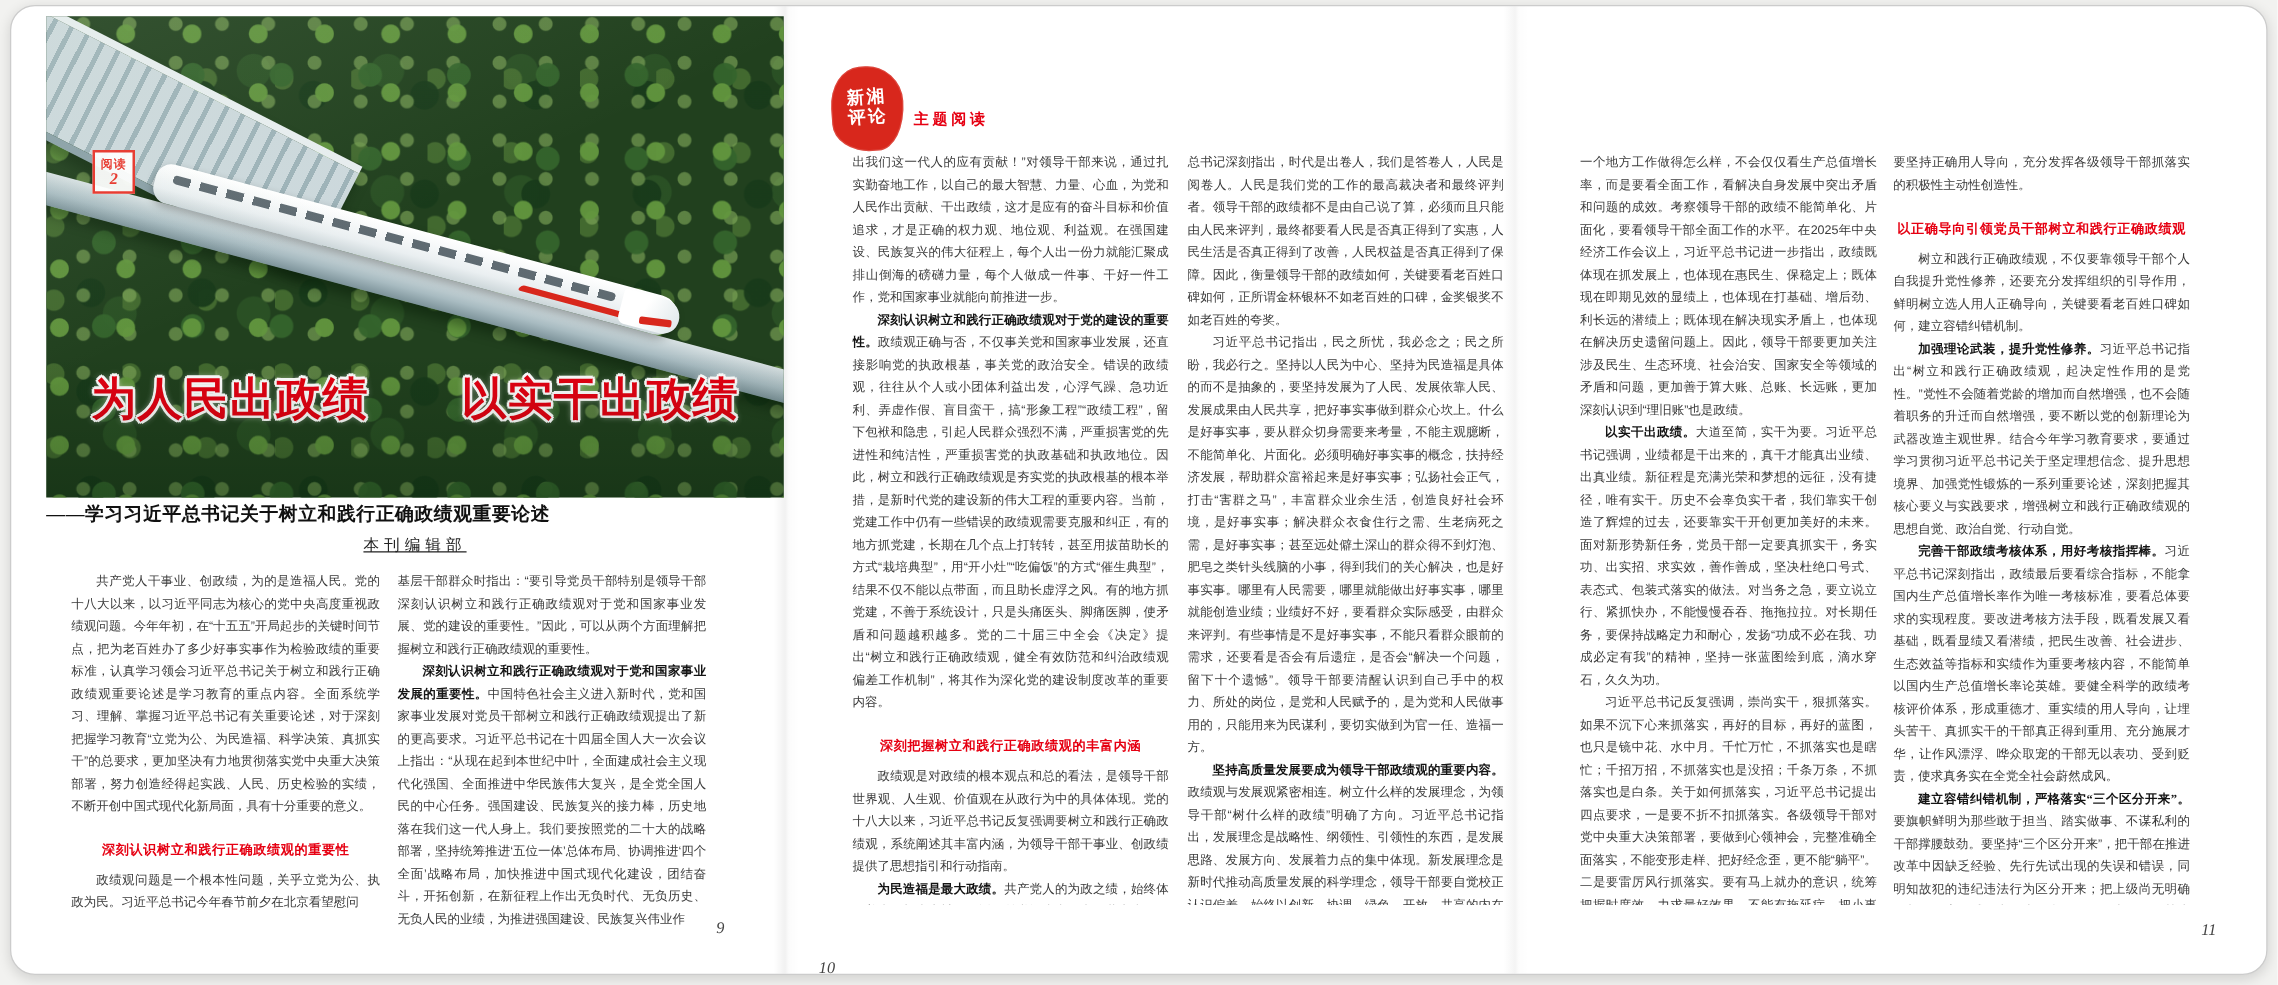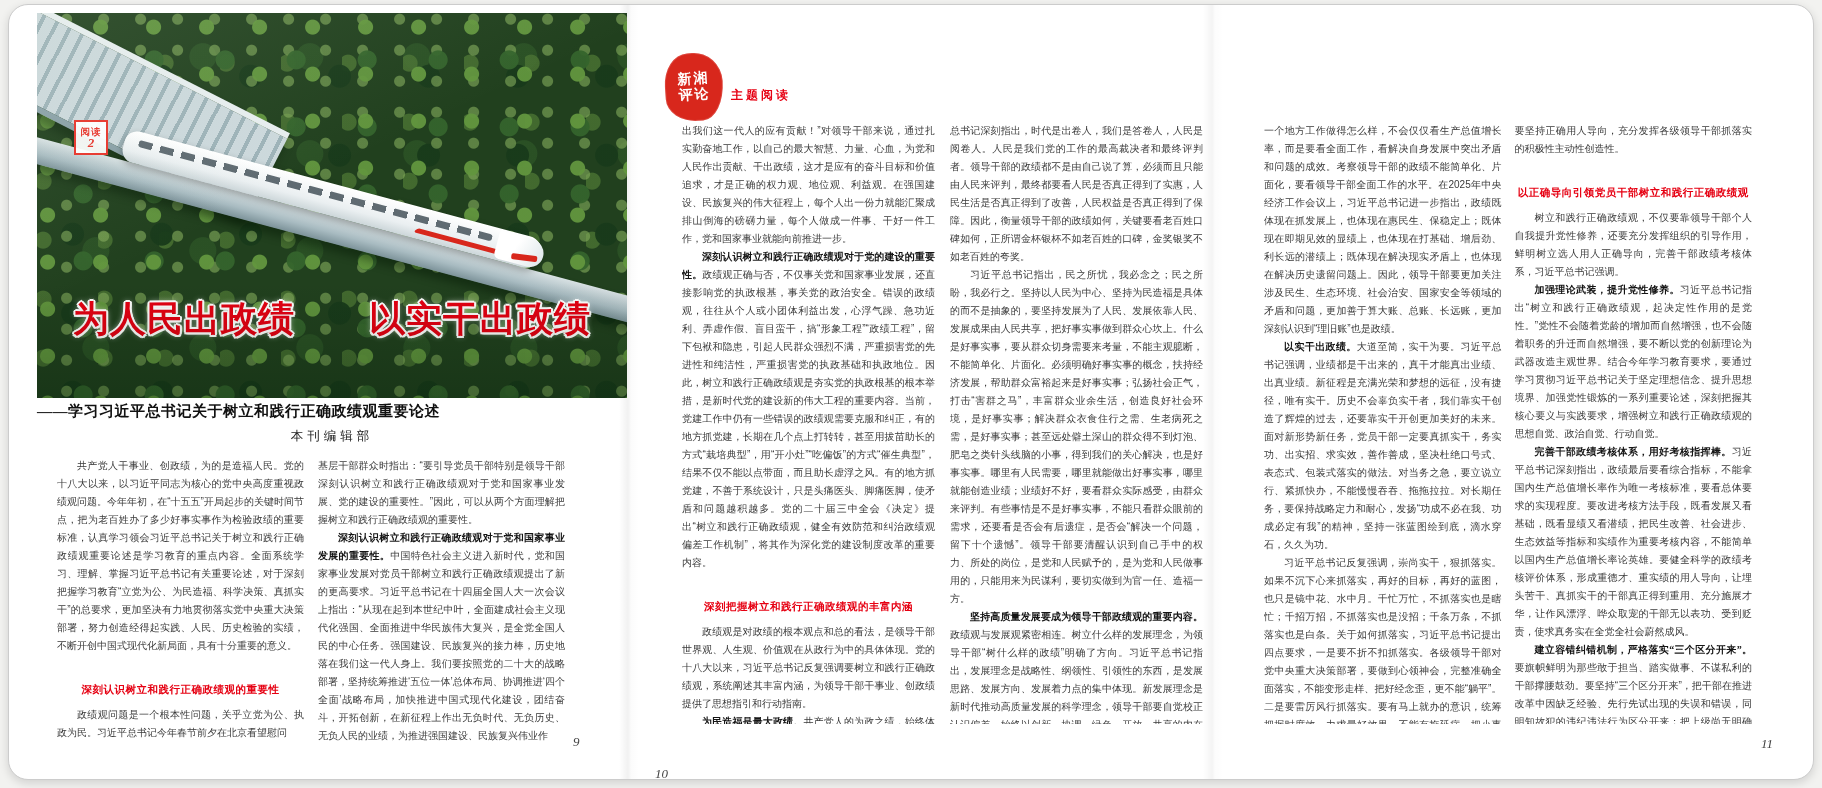--- a/index.html
+++ b/index.html
@@ -70,32 +70,32 @@
     font-size:36px;font-weight:900;color:#e60012;letter-spacing:1px;white-space:nowrap;
     text-shadow:-2px 0 0 #fff,2px 0 0 #fff,0 -2px 0 #fff,0 2px 0 #fff,
       -1.5px -1.5px 0 #fff,1.5px -1.5px 0 #fff,-1.5px 1.5px 0 #fff,1.5px 1.5px 0 #fff,0 0 6px rgba(255,255,255,.9);
   }
   .subtitle{
     position:absolute;left:28px;top:397px;width:590px;text-align:left;
     font-family:"Liberation Serif",serif;font-size:15px;font-weight:600;color:#111;letter-spacing:.5px;
   }
   .byline{
     position:absolute;left:28px;top:423px;width:590px;text-align:center;
-    font-family:"Liberation Serif",serif;font-size:12.5px;color:#222;letter-spacing:4px;
+    font-family:"Liberation Serif",serif;font-size:12.5px;color:#222;letter-spacing:4px;text-decoration:underline;
   }
 
   
   .cols{position:absolute;display:flex;}
   .cols-p9{left:48px;top:452px;width:508px;height:297px;gap:14px;}
   .cols-p10{left:673px;top:117px;width:521px;height:602px;gap:15px;}
   .cols-p11{left:1255px;top:117px;width:488px;height:602px;gap:13px;}
   .col{flex:1;overflow:hidden;}
   .para{margin:0;font-size:10px;line-height:18px;text-align:justify;color:#3a3a3a;}
   .indent{text-indent:2em;}
-  .colhead{margin:28px 0 9px;text-align:center;color:#e60012;font-size:10.5px;font-weight:bold;letter-spacing:.5px;}
+  .colhead{margin:18px 0 9px;text-align:center;color:#e60012;font-size:10.5px;font-weight:bold;letter-spacing:.5px;}
   .lead{font-family:"Liberation Serif",serif;color:#141414;font-weight:600;}
 
   .stamp{
     position:absolute;left:656px;top:48px;width:58px;height:68px;background:#d8271c;
     border-radius:46% 54% 42% 58% / 52% 48% 62% 38%;
     transform:rotate(-4deg);
     display:flex;align-items:center;justify-content:center;
     box-shadow:inset 0 0 0 1px rgba(255,255,255,.15);
   }
   .stamp-text{
@@ -183,21 +183,21 @@
   <section>
     <div class="cols cols-p11">
       <div class="col">
         <p class="para">一个地方工作做得怎么样，不会仅仅看生产总值增长率，而是要看全面工作，看解决自身发展中突出矛盾和问题的成效。考察领导干部的政绩不能简单化、片面化，要看领导干部全面工作的水平。在2025年中央经济工作会议上，习近平总书记进一步指出，政绩既体现在抓发展上，也体现在惠民生、保稳定上；既体现在即期见效的显绩上，也体现在打基础、增后劲、利长远的潜绩上；既体现在解决现实矛盾上，也体现在解决历史遗留问题上。因此，领导干部要更加关注涉及民生、生态环境、社会治安、国家安全等领域的矛盾和问题，更加善于算大账、总账、长远账，更加深刻认识到“理旧账”也是政绩。</p>
         <p class="para indent"><span class="lead">以实干出政绩。</span><span>大道至简，实干为要。习近平总书记强调，业绩都是干出来的，真干才能真出业绩、出真业绩。新征程是充满光荣和梦想的远征，没有捷径，唯有实干。历史不会辜负实干者，我们靠实干创造了辉煌的过去，还要靠实干开创更加美好的未来。面对新形势新任务，党员干部一定要真抓实干，务实功、出实招、求实效，善作善成，坚决杜绝口号式、表态式、包装式落实的做法。对当务之急，要立说立行、紧抓快办，不能慢慢吞吞、拖拖拉拉。对长期任务，要保持战略定力和耐心，发扬“功成不必在我、功成必定有我”的精神，坚持一张蓝图绘到底，滴水穿石，久久为功。</span></p>
         <p class="para indent">习近平总书记反复强调，崇尚实干，狠抓落实。如果不沉下心来抓落实，再好的目标，再好的蓝图，也只是镜中花、水中月。千忙万忙，不抓落实也是瞎忙；千招万招，不抓落实也是没招；千条万条，不抓落实也是白条。关于如何抓落实，习近平总书记提出四点要求，一是要不折不扣抓落实。各级领导干部对党中央重大决策部署，要做到心领神会，完整准确全面落实，不能变形走样、把好经念歪，更不能“躺平”。二是要雷厉风行抓落实。要有马上就办的意识，统筹把握时度效，力求最好效果。不能有拖延症，把小事拖大、大事拖炸。三是要求真务实抓落实。抓落实务必实事求是、因地制宜，“一把钥匙开一把锁”，不能刻舟求剑、拿一个模子去套。同时，必须下大力气坚决纠治形式主义、官僚主义，坚持为基层、为企业减负，让干部群众的精力真正花在干实事上。四是要敢作善为抓落实。干部是抓落实的关键，</p>
       </div>
       <div class="col">
         <p class="para">要坚持正确用人导向，充分发挥各级领导干部抓落实的积极性主动性创造性。</p>
         <h3 class="colhead">以正确导向引领党员干部树立和践行正确政绩观</h3>
-        <p class="para indent">树立和践行正确政绩观，不仅要靠领导干部个人自我提升党性修养，还要充分发挥组织的引导作用，鲜明树立选人用人正确导向，完善干部政绩考核体系，习近平总书记强调。</p>
+        <p class="para indent">树立和践行正确政绩观，不仅要靠领导干部个人自我提升党性修养，还要充分发挥组织的引导作用，鲜明树立选人用人正确导向，关键要看老百姓口碑如何，建立容错纠错机制。</p>
         <p class="para indent"><span class="lead">加强理论武装，提升党性修养。</span><span>习近平总书记指出“树立和践行正确政绩观，起决定性作用的是党性。”党性不会随着党龄的增加而自然增强，也不会随着职务的升迁而自然增强，要不断以党的创新理论为武器改造主观世界。结合今年学习教育要求，要通过学习贯彻习近平总书记关于坚定理想信念、提升思想境界、加强党性锻炼的一系列重要论述，深刻把握其核心要义与实践要求，增强树立和践行正确政绩观的思想自觉、政治自觉、行动自觉。</span></p>
         <p class="para indent"><span class="lead">完善干部政绩考核体系，用好考核指挥棒。</span><span>习近平总书记深刻指出，政绩最后要看综合指标，不能拿国内生产总值增长率作为唯一考核标准，要看总体要求的实现程度。要改进考核方法手段，既看发展又看基础，既看显绩又看潜绩，把民生改善、社会进步、生态效益等指标和实绩作为重要考核内容，不能简单以国内生产总值增长率论英雄。要健全科学的政绩考核评价体系，形成重德才、重实绩的用人导向，让埋头苦干、真抓实干的干部真正得到重用、充分施展才华，让作风漂浮、哗众取宠的干部无以表功、受到贬责，使求真务实在全党全社会蔚然成风。</span></p>
         <p class="para indent"><span class="lead">建立容错纠错机制，严格落实“三个区分开来”。</span><span>要旗帜鲜明为那些敢于担当、踏实做事、不谋私利的干部撑腰鼓劲。要坚持“三个区分开来”，把干部在推进改革中因缺乏经验、先行先试出现的失误和错误，同明知故犯的违纪违法行为区分开来；把上级尚无明确限制的探索性试验中的失误和错误，同上级明令禁止后依然我行我素的违纪违法行为区分开来；把为推动发展的无意过失，同为谋取私利的违纪违法行为区分开来。要保护作风正派又敢作敢为、锐意进取的干部，让各级领导干部轻装上阵干事创业。</span></p>
       </div>
     </div>
 
     <div class="pagenum pn11">11</div>
   </section>
 
 </div>

